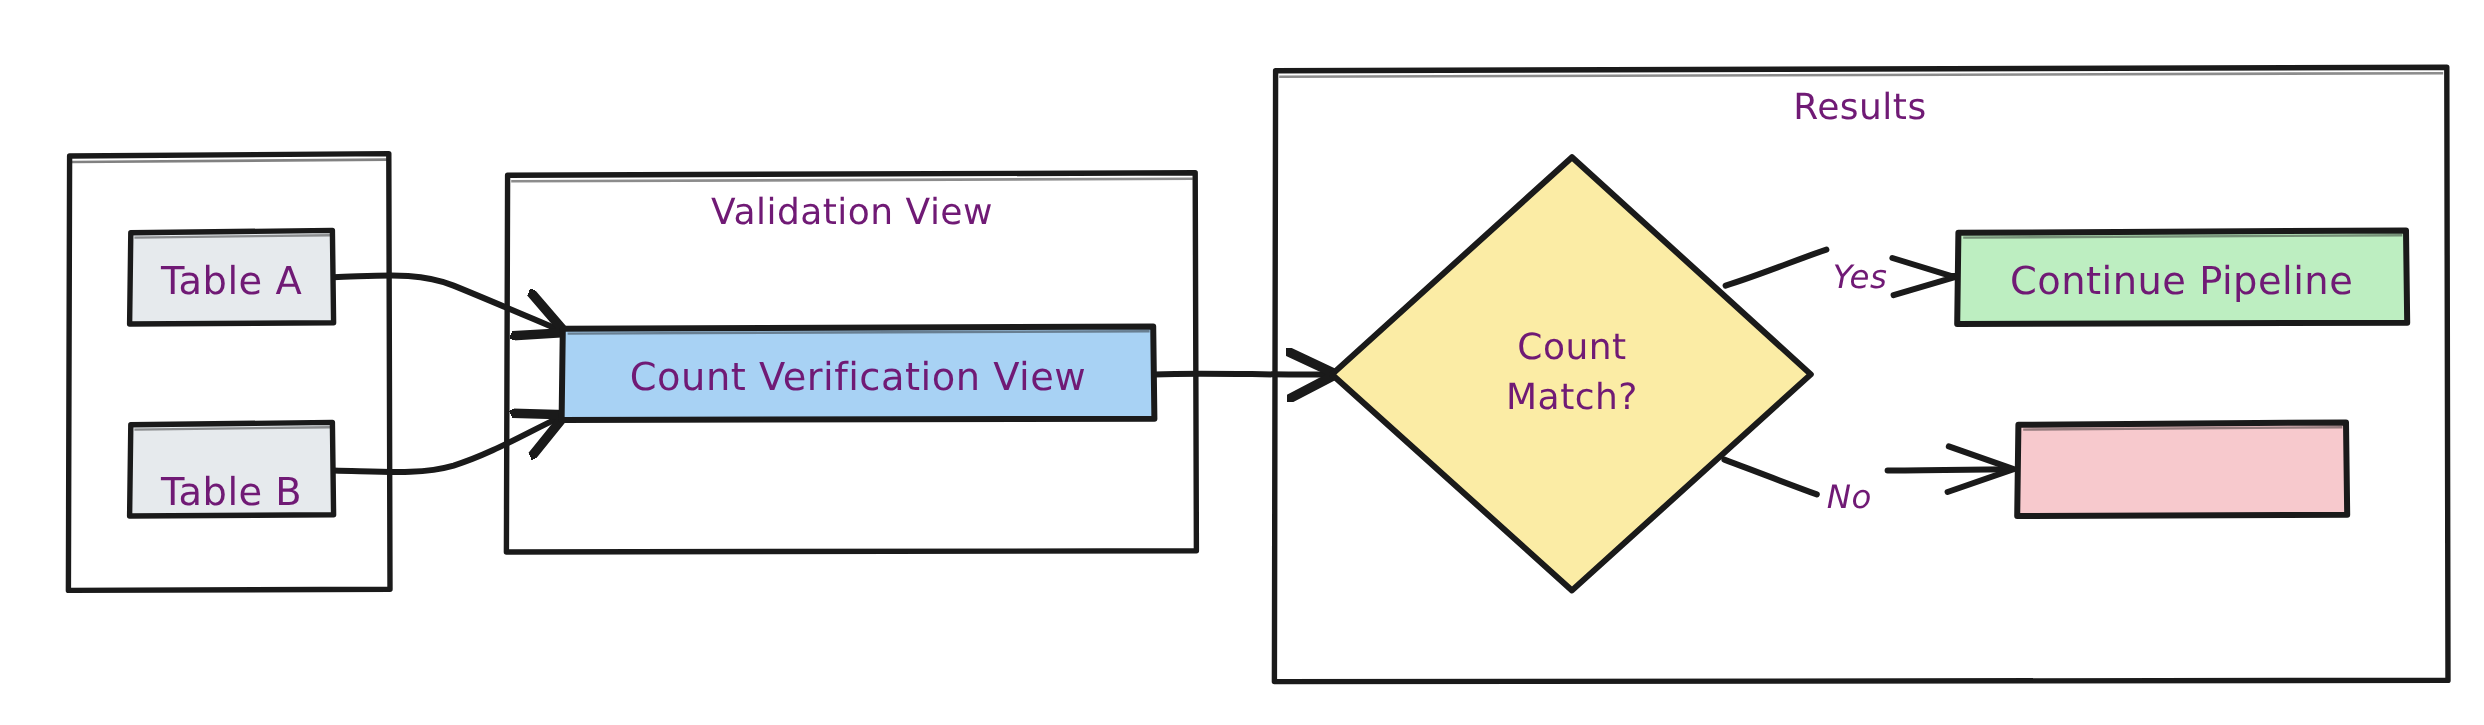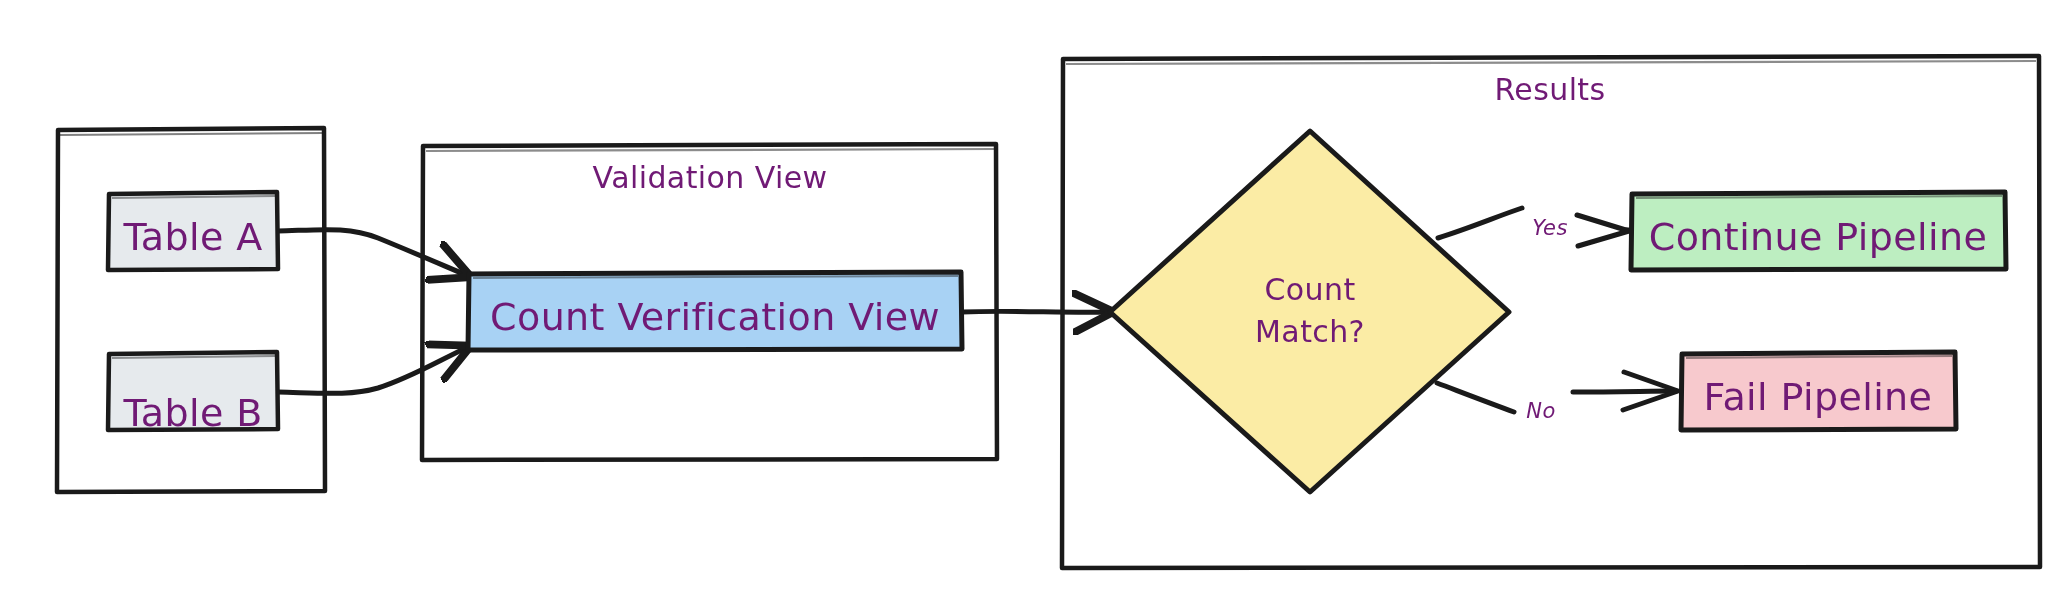--- a/index.html
+++ b/index.html
@@ -28,29 +28,29 @@
     position: absolute;
     font-family: "DejaVu Sans", sans-serif;
     color: #701a75;
     white-space: nowrap;
     letter-spacing: 0.4px;
   }
   .container-title {
     font-size: 30px;
   }
   .node-label {
-    font-size: 38px;
+    font-size: 32px;
   }
   .diamond-label {
     font-size: 30px;
     line-height: 42px;
     text-align: center;
   }
   .edge-label {
-    font-size: 21px;
+    font-size: 27px;
     font-style: italic;
   }
   .center {
     transform: translateX(-50%);
     text-align: center;
   }
 </style>
 </head>
 <body>
 
@@ -145,19 +145,18 @@
 
   <div class="lbl node-label center" style="left:715px; top:295px;">Count Verification View</div>
 
   <div class="lbl node-label center" style="left:1818px; top:215px;">Continue Pipeline</div>
 
   <div class="lbl diamond-label center" style="left:1310px; top:269px;">
     <div>Count</div>
     <div>Match?</div>
   </div>
 
-  <div class="lbl node-label center" style="left:1818px; top:375px;">Fail Pipeline</div>
 
   <div class="lbl edge-label center" style="left:1550px; top:216px;">Yes</div>
 
   <div class="lbl edge-label center" style="left:1541px; top:399px;">No</div>
 
 </div>
 
 </body></html>

